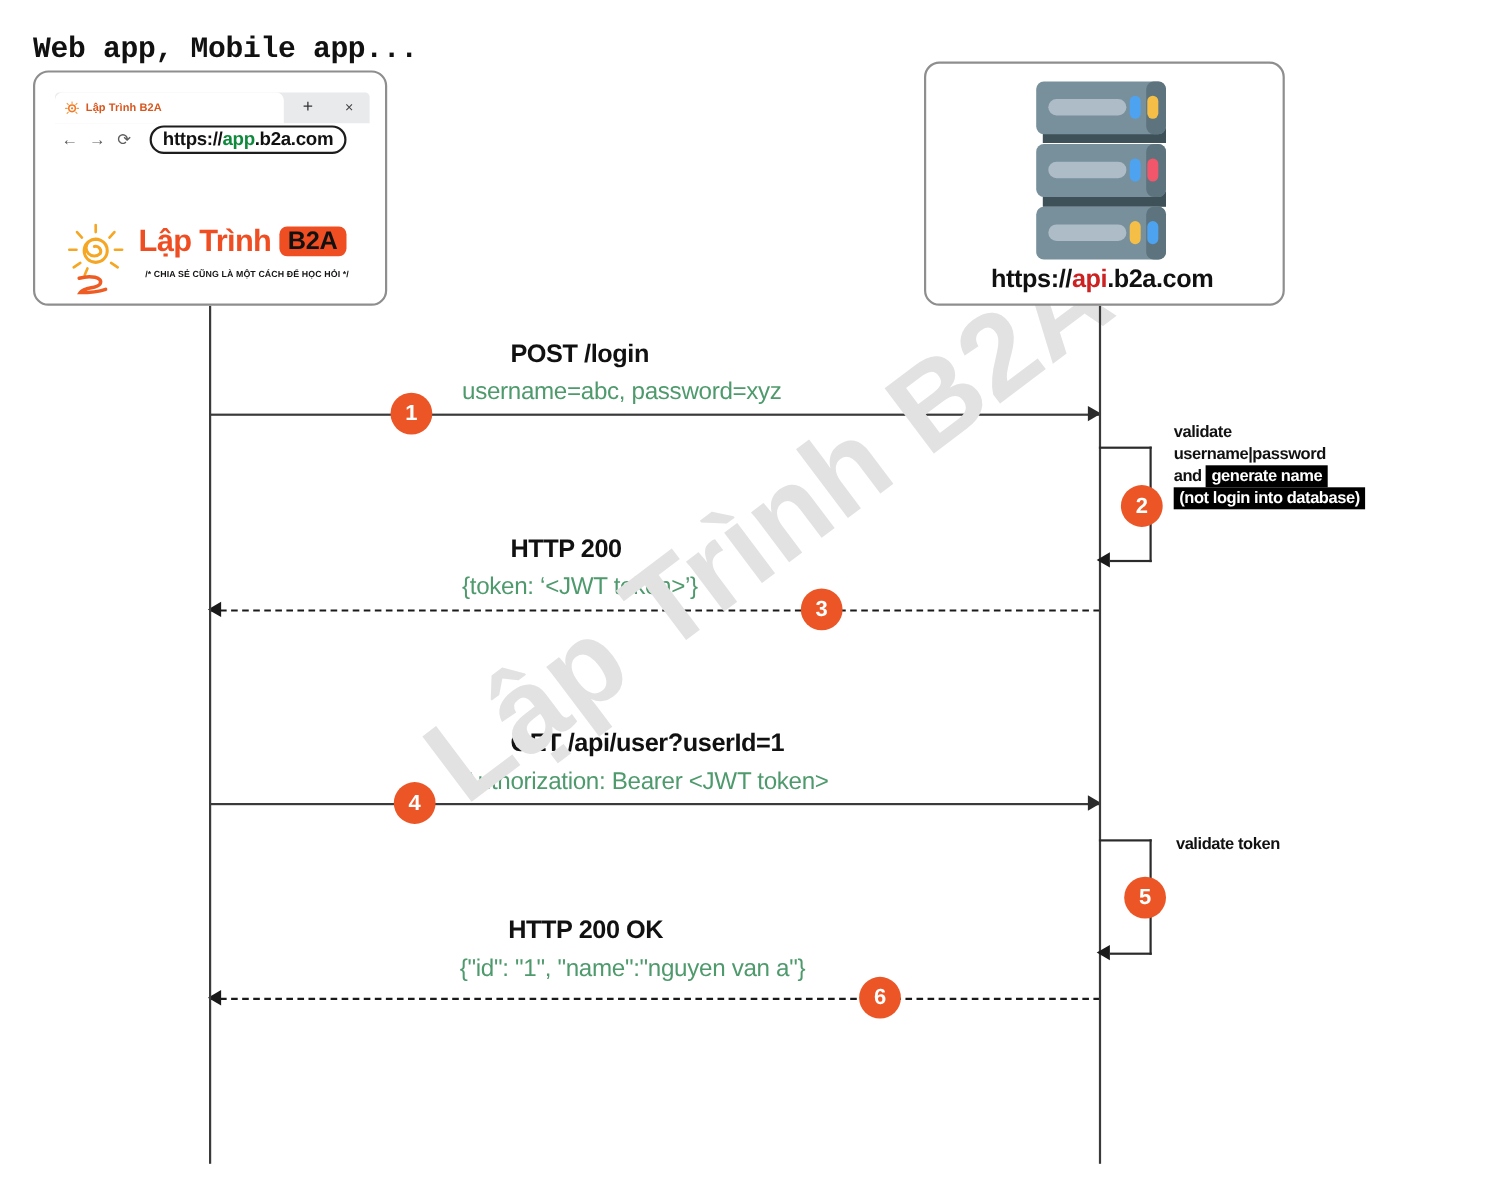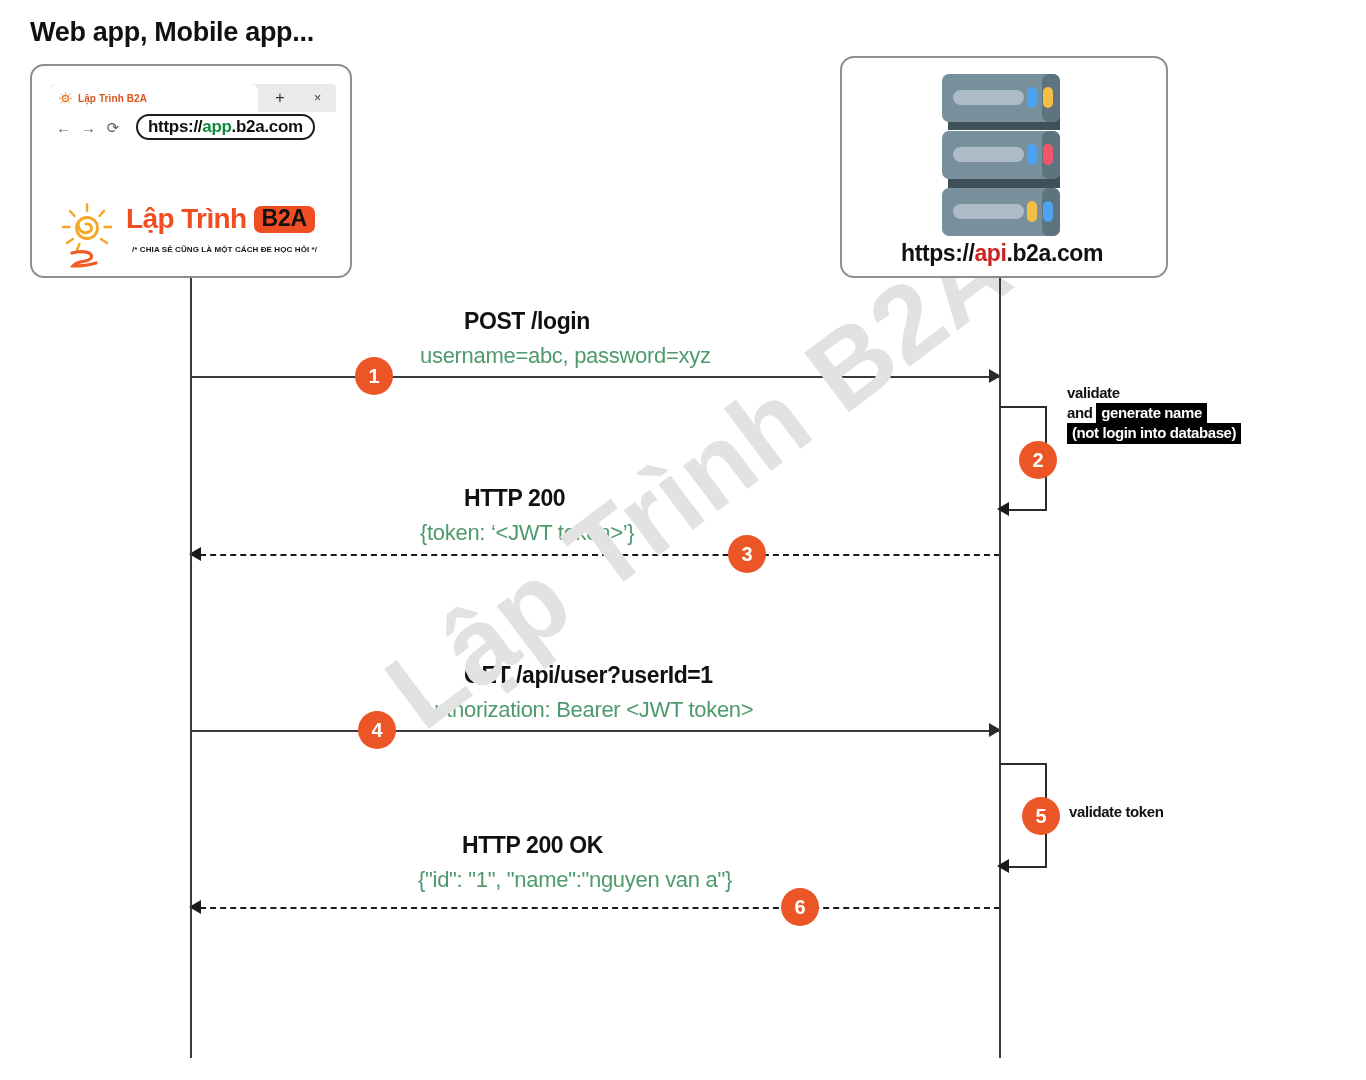--- a/index.html
+++ b/index.html
@@ -33,21 +33,21 @@
   
   .actor-title {
     position: absolute;
     font-size: 27px;
     font-weight: 800;
     color: #111111;
     letter-spacing: -0.3px;
     white-space: nowrap;
     z-index: 5;
   }
-  #client-title { left: 30px; top: 17px; }
+  #client-title { left: 30px; top: 31px; font-family: Liberation Mono, monospace; }
   #server-title { left: 840px; top: 20px; width: 320px; text-align: center; margin-top: 38px; }
 
   .actor-box {
     position: absolute;
     background: #ffffff;
     border: 2px solid #8e8e8e;
     border-radius: 14px;
     z-index: 5;
   }
   #client-box { left: 30px; top: 64px; width: 322px; height: 214px; }
@@ -338,20 +338,21 @@
 
   <div class="selfloop">
     <div class="sl-top" style="left:999px; top:406px; width:48px;"></div>
     <div class="sl-right" style="left:1045px; top:406px; height:105px;"></div>
     <div class="sl-bottom" style="left:1009px; top:509px; width:38px;"></div>
     <div class="arrow-head arrow-left" style="left:997px; top:502px;"></div>
   </div>
   <div class="step-circle" style="left:1019px; top:441px;">2</div>
   <div class="note" style="left:1067px; top:383px;">
     <div>validate</div>
+    <div>username|password</div>
     <div><span>and </span><span class="hl">generate name</span></div>
     <div><span class="hl">(not login into database)</span></div>
   </div>
 
   <div class="msg-label msg-title" style="left:420px; top:485px;text-align:right;">HTTP 200</div>
   <div class="msg-label msg-sub" style="left:420px; top:519px;">{token: ‘&lt;JWT token&gt;’}</div>
   <div class="msg-line dashed" style="top:554px;"></div>
   <div class="arrow-head arrow-left" style="left:189px; top:547px;"></div>
   <div class="step-circle" style="left:728px; top:535px;">3</div>
 
@@ -361,21 +362,21 @@
   <div class="arrow-head arrow-right" style="top:723px;"></div>
   <div class="step-circle" style="left:358px; top:711px;">4</div>
 
   <div class="selfloop">
     <div class="sl-top" style="left:999px; top:763px; width:48px;"></div>
     <div class="sl-right" style="left:1045px; top:763px; height:105px;"></div>
     <div class="sl-bottom" style="left:1009px; top:866px; width:38px;"></div>
     <div class="arrow-head arrow-left" style="left:997px; top:859px;"></div>
   </div>
   <div class="step-circle" style="left:1022px; top:797px;">5</div>
-  <div class="note" style="left:1069px; top:802px;">
+  <div class="note" style="left:1069px; top:758px;">
     <div>validate token</div>
   </div>
 
   <div class="msg-label msg-title" style="left:418px; top:832px;">HTTP 200 OK</div>
   <div class="msg-label msg-sub" style="left:418px; top:866px;">{"id": "1", "name":"nguyen van a"}</div>
   <div class="msg-line dashed" style="top:907px;"></div>
   <div class="arrow-head arrow-left" style="left:189px; top:900px;"></div>
   <div class="step-circle" style="left:781px; top:888px;">6</div>
 
 </div>

